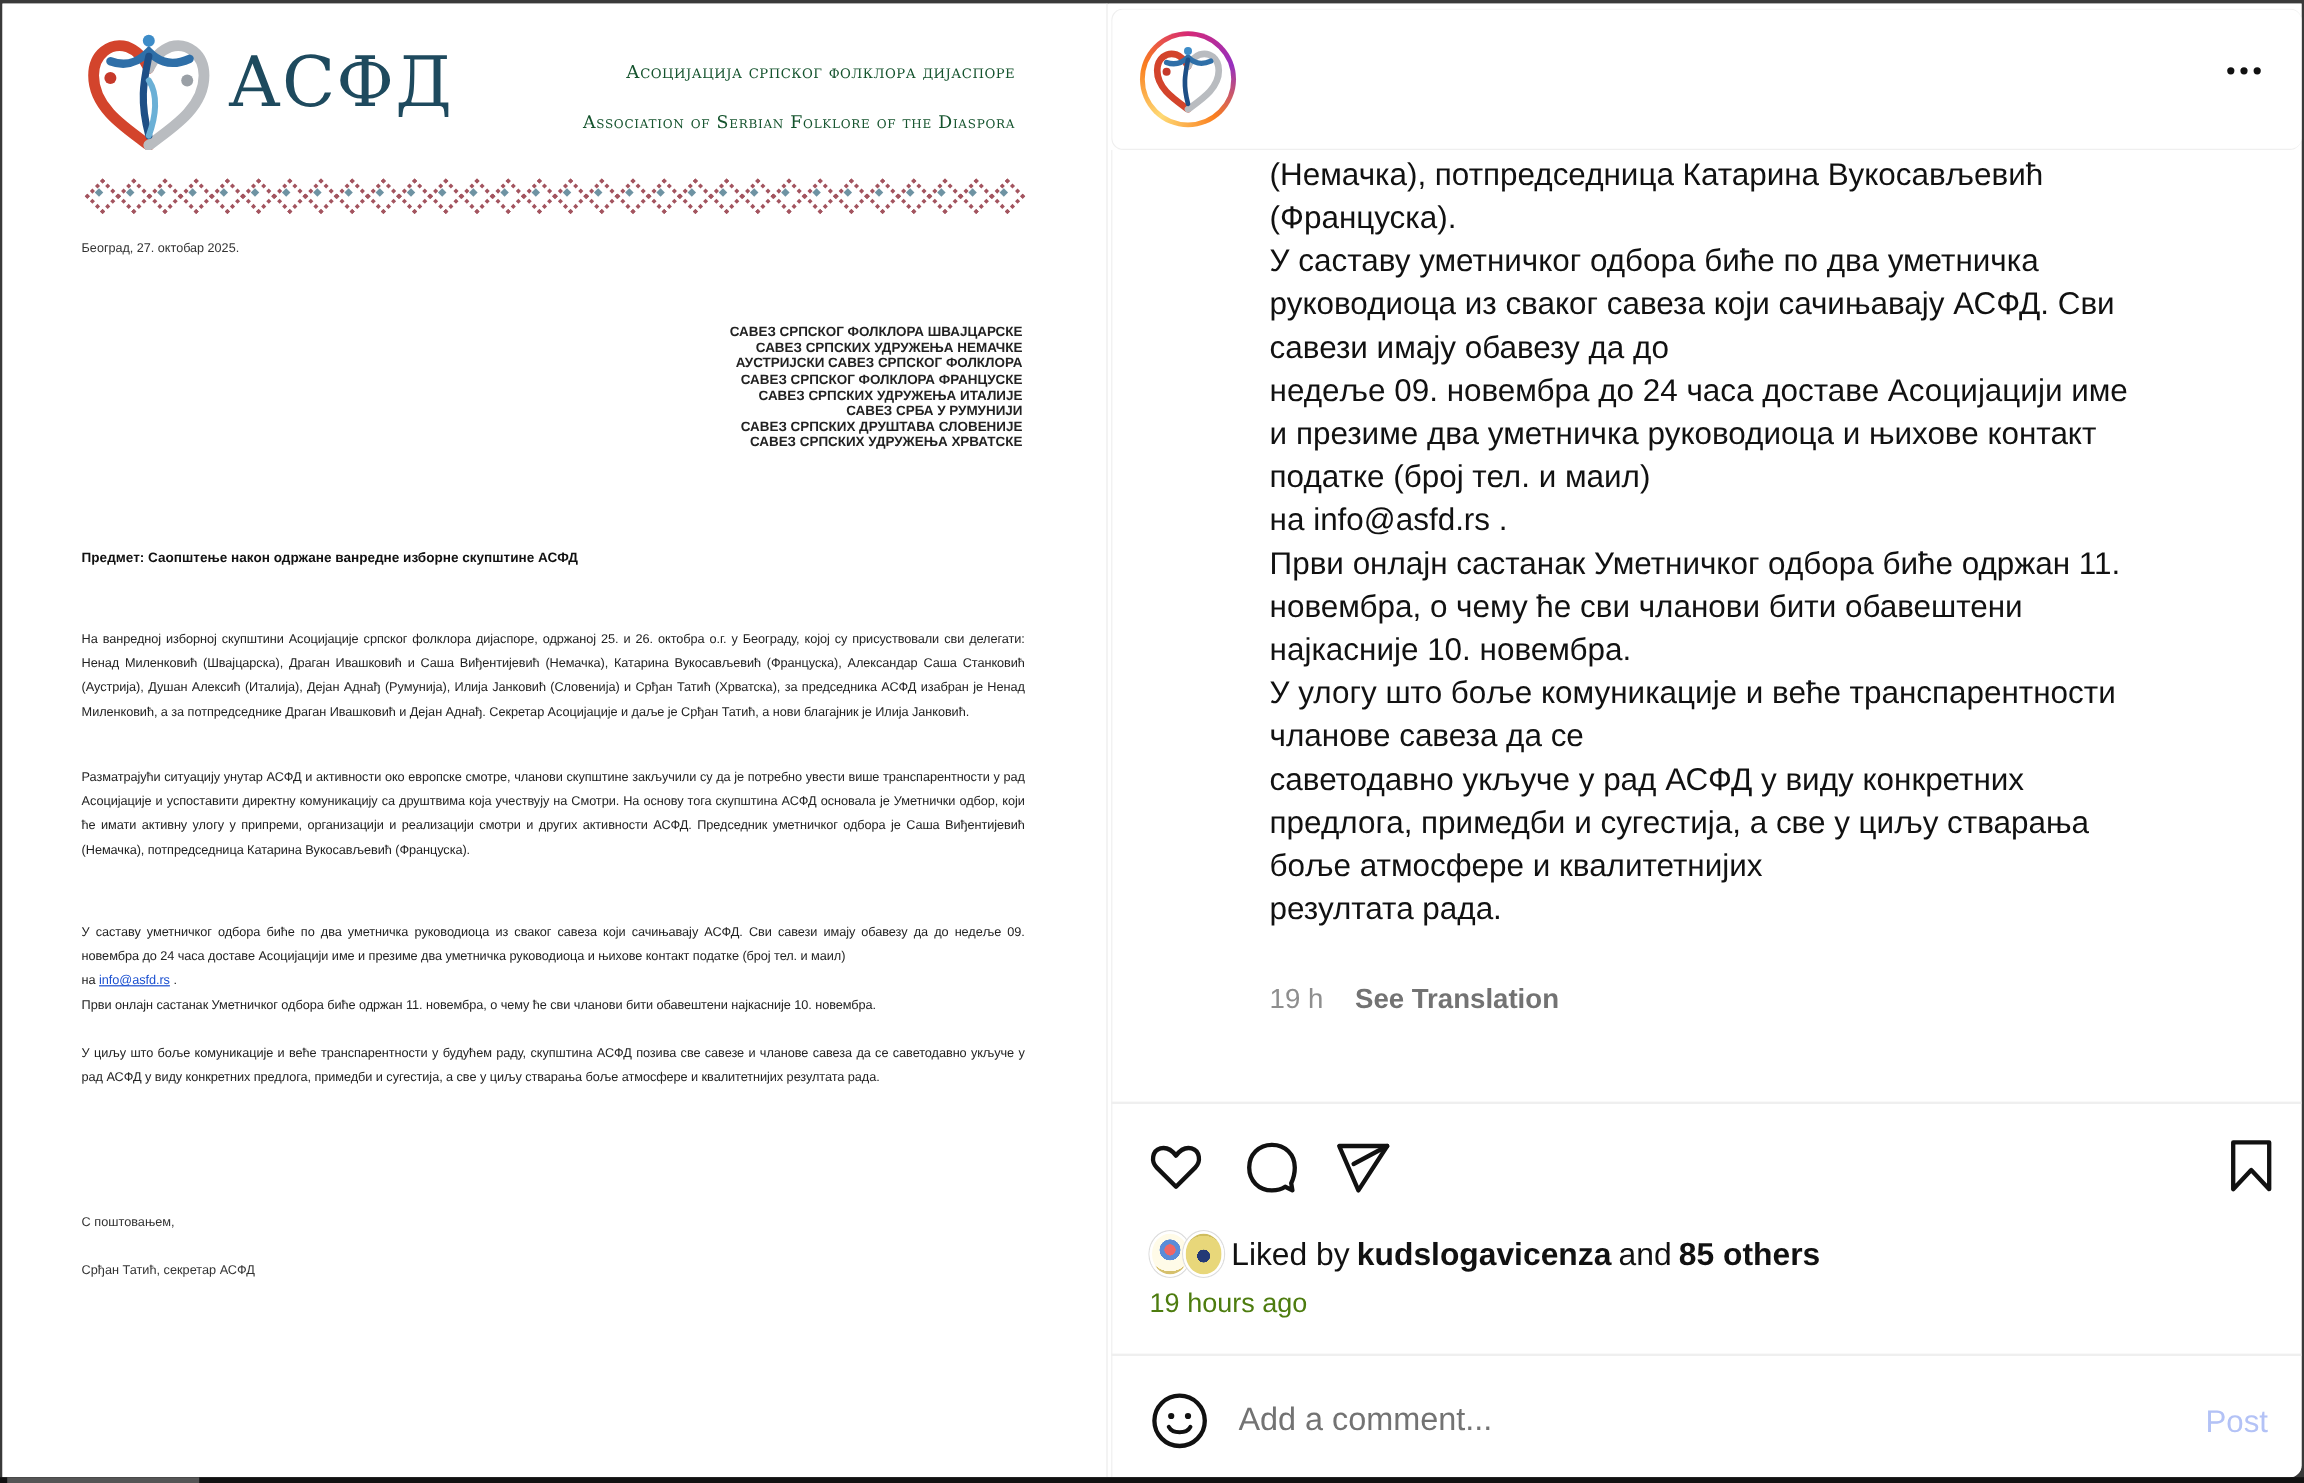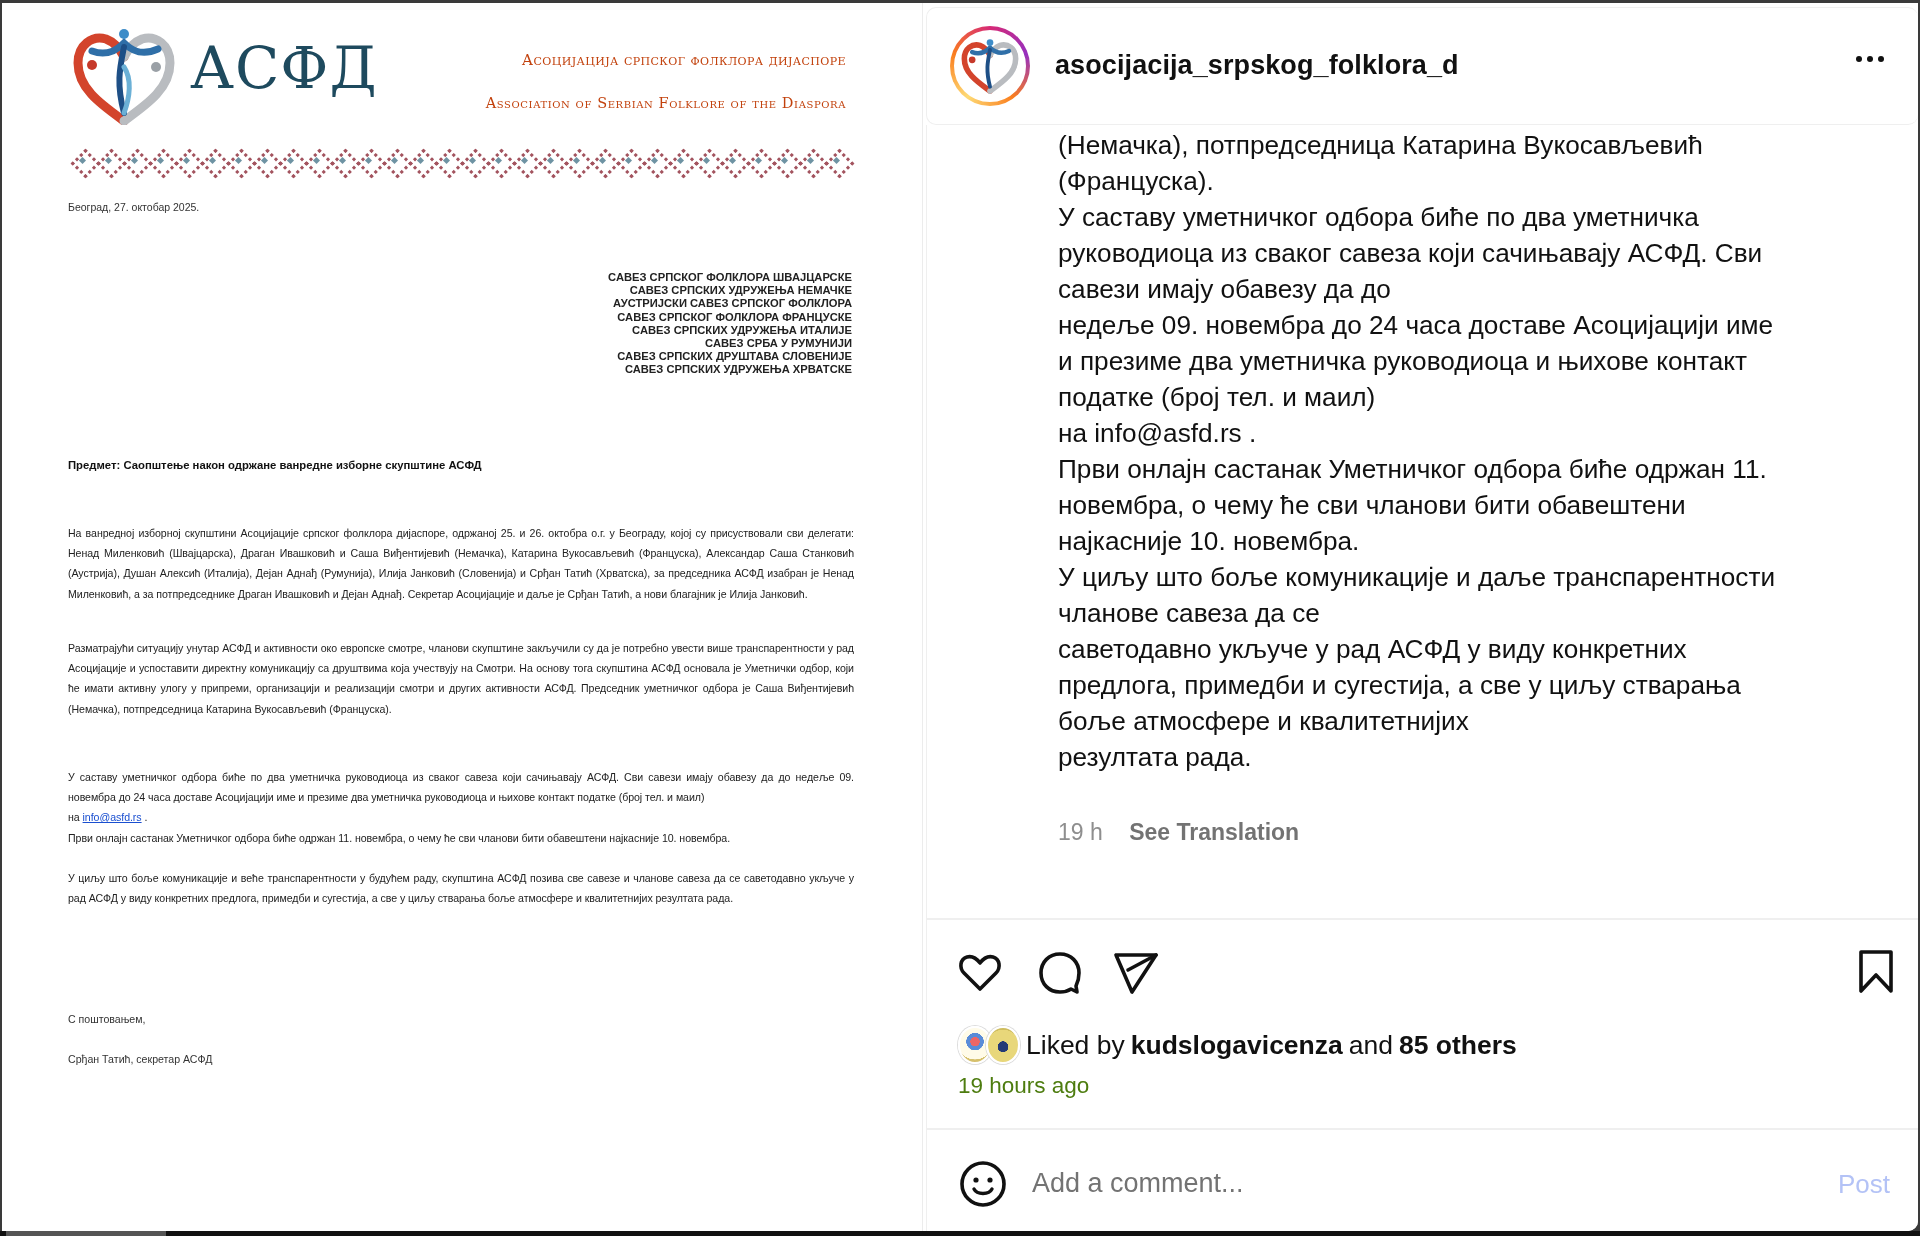--- a/index.html
+++ b/index.html
@@ -16,21 +16,21 @@
   
   .doc {
     position: absolute; left: 0; top: 0; width: 921px; height: 1228px; background: #fff;
     color: #222; border-right: 1px solid #ececec;
   }
   .doc-logo { position: absolute; left: 70px; top: 24px; width: 104px; height: 98px; }
   .doc-brand {
     position: absolute; left: 188px; top: 36px; font-family: "DejaVu Serif", serif;
     font-size: 58px; color: #1e4a5e; letter-spacing: 1px; line-height: 1;
   }
-  .doc-org { position: absolute; right: 76px; top: 48px; text-align: right; color: #c2410c;
+  .doc-org { position: absolute; right: 76px; top: 48px; text-align: right; color: #14532d;
     font-family: "DejaVu Serif", serif; font-variant: small-caps; }
   .doc-org .sr { font-size: 15px; letter-spacing: 0.4px; }
   .doc-org .en { font-size: 14.5px; margin-top: 26px; letter-spacing: 0.6px; }
 
   .ornament { position: absolute; left: 68px; top: 148px; width: 780px; height: 20px; display: flex; gap: 0; }
   .ornament .dm { width: 26px; height: 20px; position: relative; flex: none; }
   .ornament .dm::before {
     content: ""; position: absolute; left: 5px; top: 2px; width: 15px; height: 15px;
     border: 3px dotted #a3545f; transform: rotate(45deg);
   }
@@ -206,21 +206,20 @@
           <svg width="58" height="56" viewBox="0 0 104 98">
             <path d="M52 94 C30 78 6 62 6 36 C6 18 20 8 34 12 C42 15 48 22 52 30" fill="none" stroke="#d3442c" stroke-width="10" stroke-linecap="round"></path>
             <path d="M52 94 C74 78 98 62 98 36 C98 18 84 8 70 12 C62 15 56 22 52 30" fill="none" stroke="#b9bcc0" stroke-width="10" stroke-linecap="round"></path>
             <path d="M20 24 C36 30 46 22 52 16 C58 22 68 30 86 22" fill="none" stroke="#2f6fa8" stroke-width="8" stroke-linecap="round"></path>
             <circle cx="52" cy="7" r="6" fill="#3d8cc8"></circle>
             <path d="M52 20 C48 40 44 56 52 86" fill="none" stroke="#1e4f86" stroke-width="7" stroke-linecap="round"></path>
             <circle cx="20" cy="38" r="6" fill="#c6392a"></circle>
           </svg>
         </div>
       </div>
-      <div class="ig-username">asocijacija_srpskog_folklora_d</div>
       <div class="ig-more">
         <span></span>
           <span></span>
           <span></span>
       </div>
     </div>
 
     <div class="ig-left-rule"></div>
 
     <div class="caption" id="caption">
@@ -229,21 +228,21 @@
         <div>У саставу уметничког одбора биће по два уметничка</div>
         <div>руководиоца из сваког савеза који сачињавају АСФД. Сви</div>
         <div>савези имају обавезу да до</div>
         <div>недеље 09. новембра до 24 часа доставе Асоцијацији име</div>
         <div>и презиме два уметничка руководиоца и њихове контакт</div>
         <div>податке (број тел. и маил)</div>
         <div>на info@asfd.rs .</div>
         <div>Први онлајн састанак Уметничког одбора биће одржан 11.</div>
         <div>новембра, о чему ће сви чланови бити обавештени</div>
         <div>најкасније 10. новембра.</div>
-        <div>У циљу што боље комуникације и даље транспарентности</div>
+        <div>У улогу што боље комуникације и веће транспарентности</div>
         <div>чланове савеза да се</div>
         <div>саветодавно укључе у рад АСФД у виду конкретних</div>
         <div>предлога, примедби и сугестија, а све у циљу стварања</div>
         <div>боље атмосфере и квалитетнијих</div>
         <div>резултата рада.</div>
       </div>
 
     <div class="cap-meta">
       <span class="time">19 h</span>
       <span class="translate">See Translation</span>

